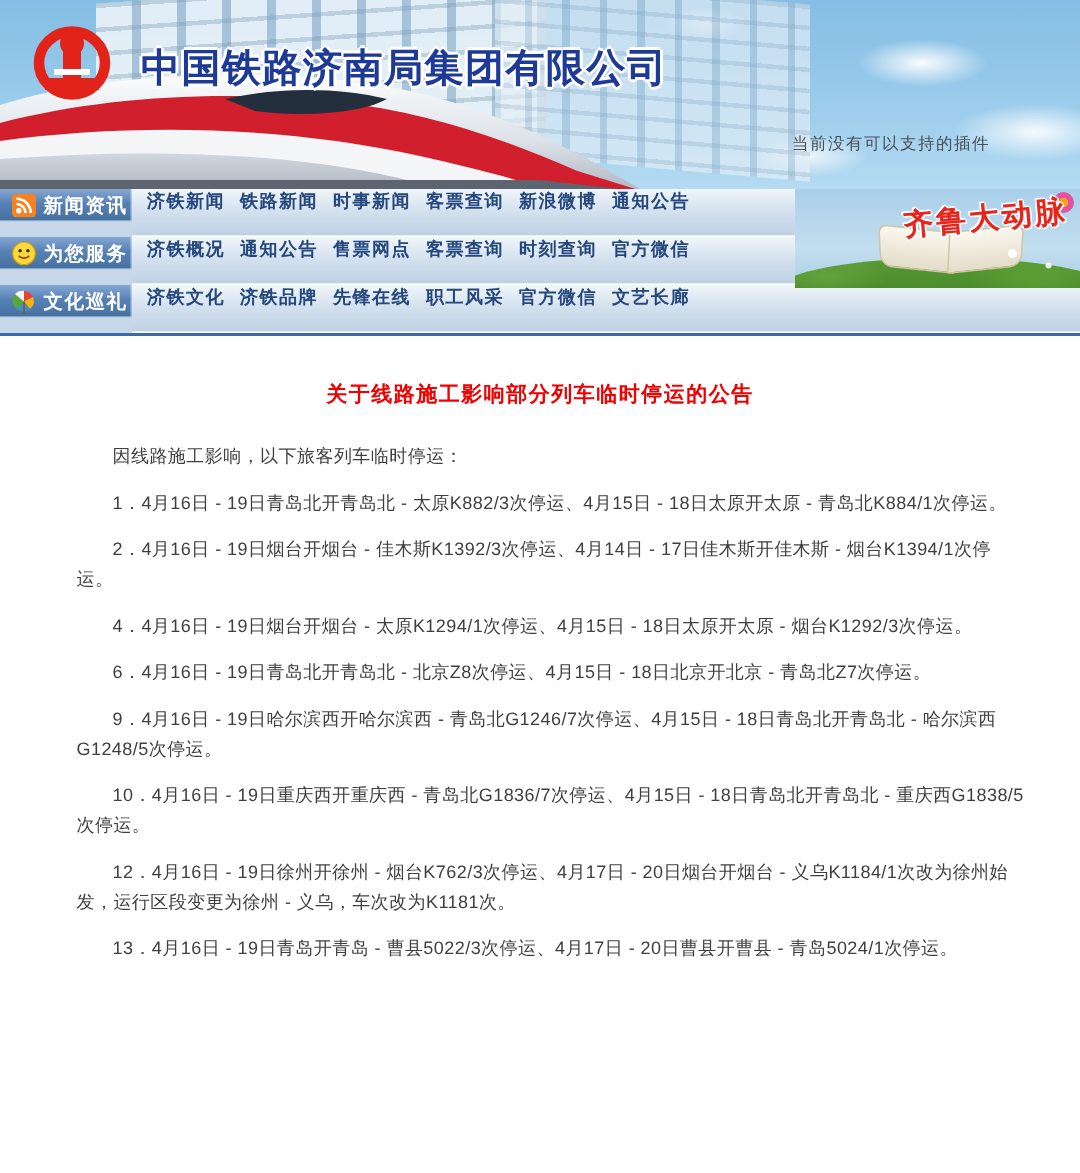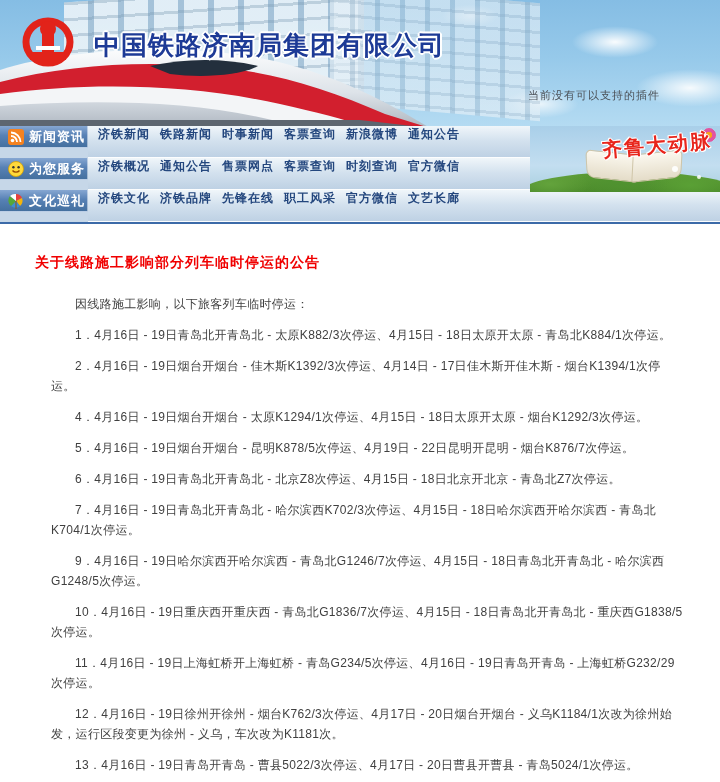--- a/index.html
+++ b/index.html
@@ -98,21 +98,21 @@
   }
   .banner .flower {
     position:absolute; right:4px; top:2px; width:14px; height:14px; border-radius:50%;
     background:radial-gradient(circle at 50% 50%, #f7a21b 0 3px, #e254a0 3px 7px, rgba(0,0,0,0) 7px);
     box-shadow:-34px 34px 0 -4px rgba(255,255,255,.9), -10px 42px 0 -5px rgba(255,255,255,.85);
   }
 
   
   .content { padding:20px 35px 30px 35px; }
   .notice-title {
-    color:#f00000; font-size:14px; font-weight:bold;
+    text-align:center; color:#f00000; font-size:14px; font-weight:bold;
     letter-spacing:1px; margin:10px 0 22px 0;
   }
   .content p {
     font-size:12px; color:#3f3f3f; line-height:20px; margin:0 0 11px 16px;
     text-indent:2em; letter-spacing:0.3px;
   }
 
   .icon16 { width:16px; height:16px; flex:0 0 16px; }
 </style>
 </head>
@@ -226,24 +226,21 @@
       <div class="banner-text">齐鲁大动脉</div>
     </div>
   </div>
 
   <div class="content">
     <div class="notice-title">关于线路施工影响部分列车临时停运的公告</div>
     <p>因线路施工影响，以下旅客列车临时停运：</p>
     <p>1．4月16日 - 19日青岛北开青岛北 - 太原K882/3次停运、4月15日 - 18日太原开太原 - 青岛北K884/1次停运。</p>
     <p>2．4月16日 - 19日烟台开烟台 - 佳木斯K1392/3次停运、4月14日 - 17日佳木斯开佳木斯 - 烟台K1394/1次停运。</p>
     <p>4．4月16日 - 19日烟台开烟台 - 太原K1294/1次停运、4月15日 - 18日太原开太原 - 烟台K1292/3次停运。</p>
-    <p>5．4月16日 - 19日烟台开烟台 - 昆明K878/5次停运、4月19日 - 22日昆明开昆明 - 烟台K876/7次停运。</p>
     <p>6．4月16日 - 19日青岛北开青岛北 - 北京Z8次停运、4月15日 - 18日北京开北京 - 青岛北Z7次停运。</p>
-    <p>7．4月16日 - 19日青岛北开青岛北 - 哈尔滨西K702/3次停运、4月15日 - 18日哈尔滨西开哈尔滨西 - 青岛北K704/1次停运。</p>
     <p>9．4月16日 - 19日哈尔滨西开哈尔滨西 - 青岛北G1246/7次停运、4月15日 - 18日青岛北开青岛北 - 哈尔滨西G1248/5次停运。</p>
     <p>10．4月16日 - 19日重庆西开重庆西 - 青岛北G1836/7次停运、4月15日 - 18日青岛北开青岛北 - 重庆西G1838/5次停运。</p>
-    <p>11．4月16日 - 19日上海虹桥开上海虹桥 - 青岛G234/5次停运、4月16日 - 19日青岛开青岛 - 上海虹桥G232/29次停运。</p>
     <p>12．4月16日 - 19日徐州开徐州 - 烟台K762/3次停运、4月17日 - 20日烟台开烟台 - 义乌K1184/1次改为徐州始发，运行区段变更为徐州 - 义乌，车次改为K1181次。</p>
     <p>13．4月16日 - 19日青岛开青岛 - 曹县5022/3次停运、4月17日 - 20日曹县开曹县 - 青岛5024/1次停运。</p>
 
   </div>
 
 </div>
 
 </body></html>

